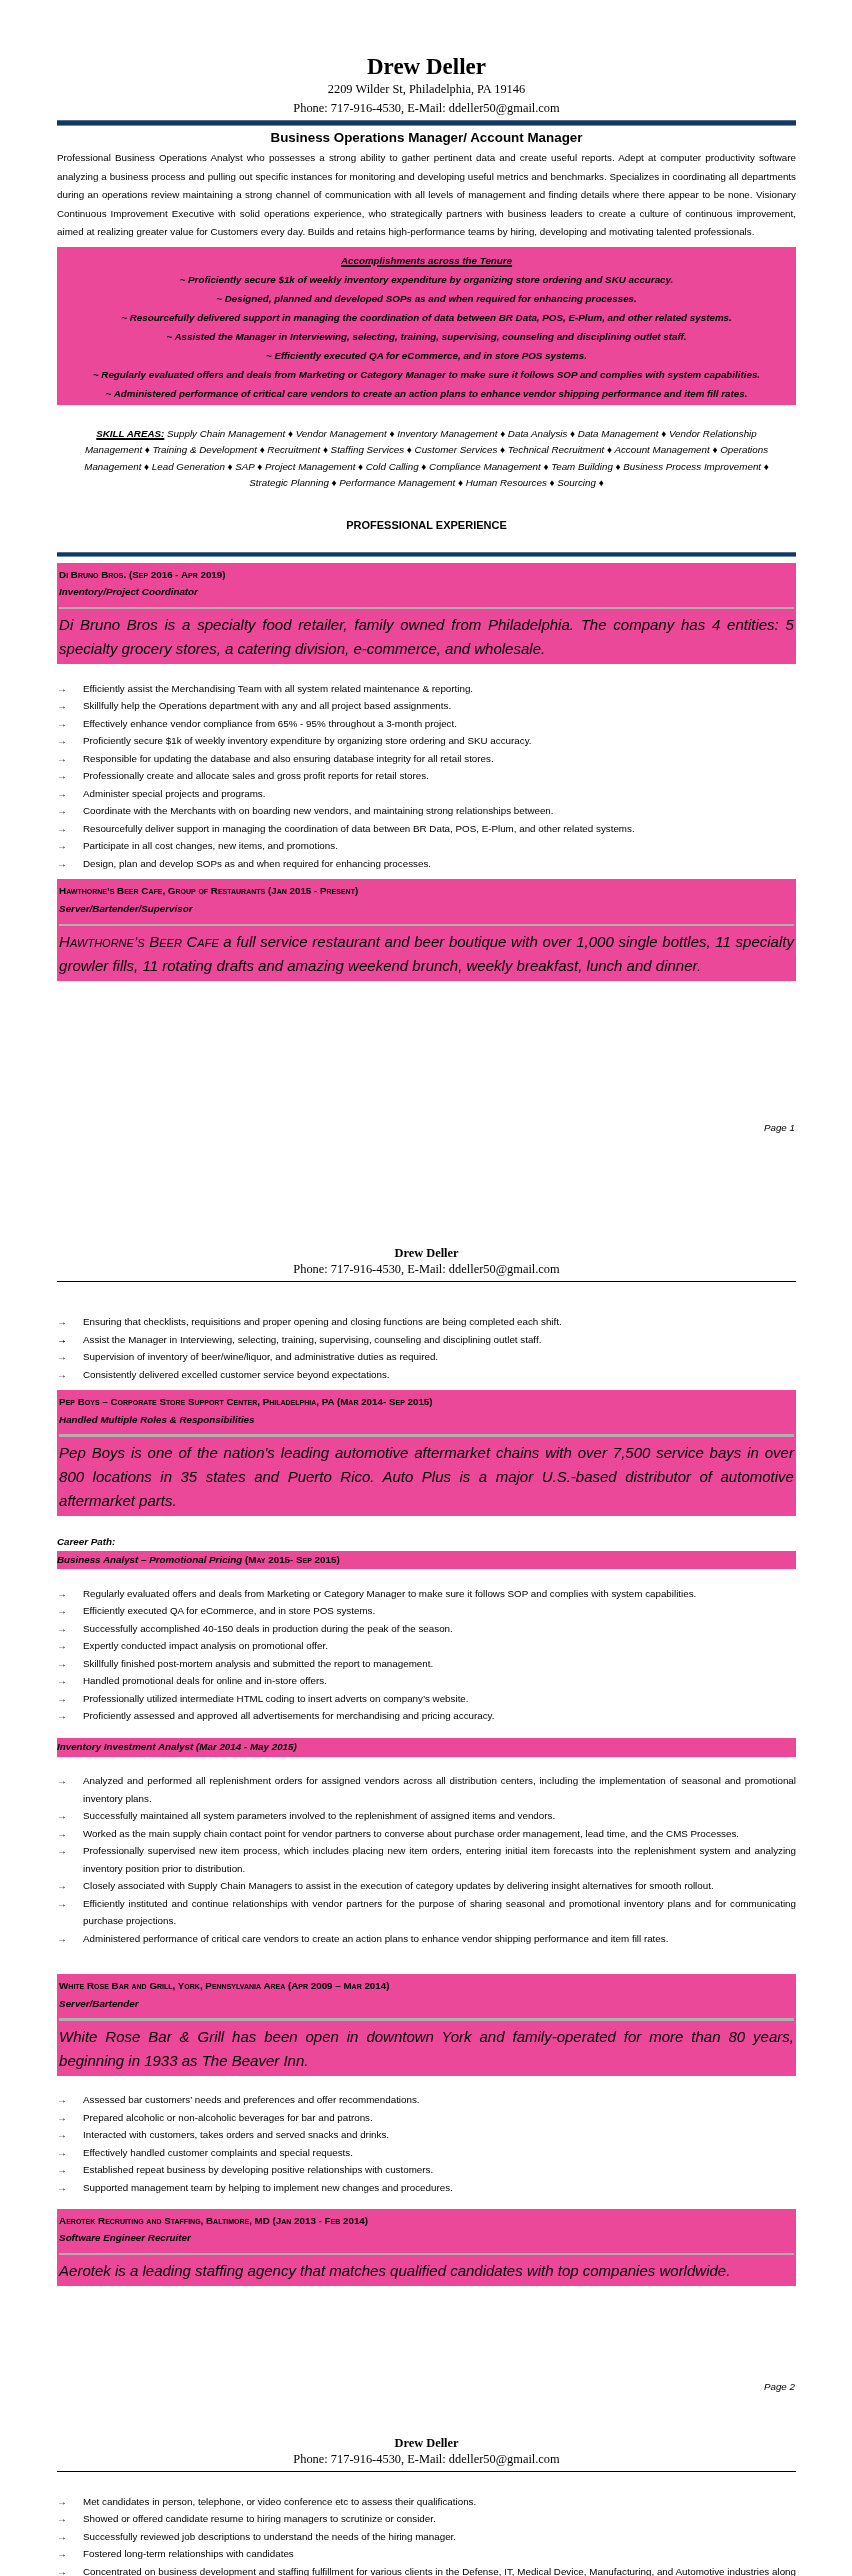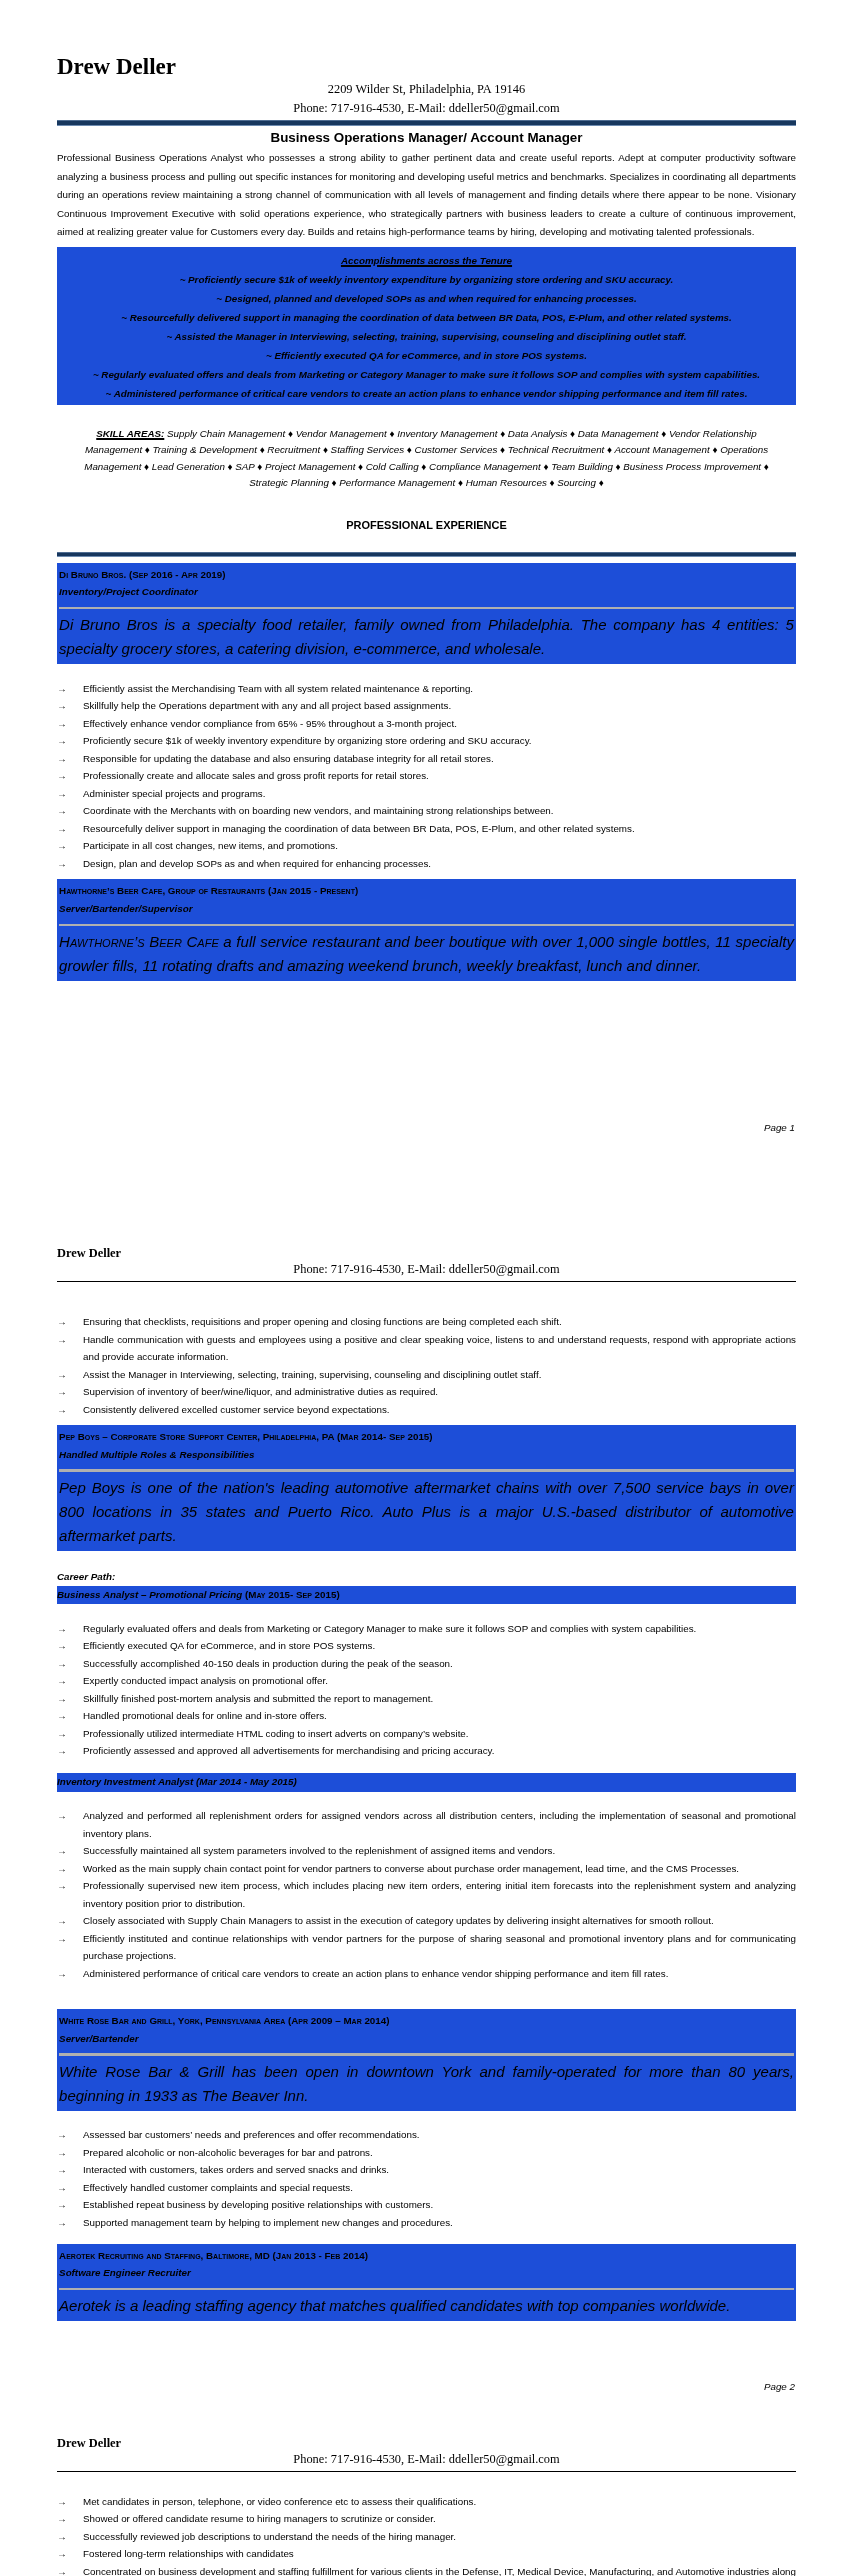--- a/index.html
+++ b/index.html
@@ -1,28 +1,28 @@
 <!DOCTYPE html>
 <html style="font-size:8.2px"><head>
 <meta charset="utf-8">
 <style>
   html, body { margin: 0; padding: 0; background: #ffffff; }
   body { width: 852px; font-family: "Liberation Sans", sans-serif; color: #000; }
   .page { position: relative; width: 852px; height: 1205px; box-sizing: border-box; padding: 0 57px; }
   .page + .page { }
   .content { width: 739px; }
-  .name { font-family: "Liberation Serif", serif; font-weight: bold; }
+  .name { font-family: "Liberation Serif", serif; font-weight: bold; text-align: center; }
   .name.big { font-size: 23px; padding-top: 54px; line-height: 26px; }
   .name.small { font-size: 12.4px; line-height: 14.4px; }
   .contact { font-family: "Liberation Serif", serif; font-weight: normal; text-align: center; font-size: 12.4px; line-height: 18.5px; }
   .rule-blue { height: 3.6px; background: #17375e; border-top: 0.5px solid #4f6d92; border-bottom: 0.5px solid #6d8bb0; margin: 3.1px 0 3.1px 0; }
   .rule-black { height: 1px; background: #000; margin: 2.1px 0 3.1px 0; }
   .headline { font-weight: bold; font-size: 13.4px; text-align: center; line-height: 18.5px; margin-top: 2.1px; }
   .summary { font-size: 9.8px; line-height: 18.5px; text-align: justify; margin: 2.1px 0 5.2px 0; }
-  .shade { background: #1d4ed8; }
+  .shade { background: #ec4899; }
   .accomp { padding: 4.1px 3.1px 2.1px 3.1px; text-align: center; font-style: italic; font-weight: bold; font-size: 9.8px; line-height: 19px; }
   .accomp .title { text-decoration: underline; text-decoration-thickness: 1.5px; }
   .skills { text-align: center; font-style: italic; font-size: 9.8px; line-height: 16.5px; margin-top: 20.6px; padding: 0 10.3px; }
   .skills .lbl { font-weight: bold; text-decoration: underline; text-decoration-thickness: 1.5px; }
   .sec-title { font-weight: bold; font-size: 11px; text-align: center; margin: 27px 0 20.6px 0; line-height: 12.4px; }
   .job { padding: 3.1px 2.1px 3.1px 2.1px; margin-top: 5.2px; }
   .job .co { font-weight: bold; font-size: 9.8px; font-variant: small-caps; line-height: 17.5px; }
   .job .role { font-weight: bold; font-style: italic; font-size: 9.8px; line-height: 18.5px; }
   .job .gray-rule { height: 2.1px; background: #b0b0b0; margin: 5.2px 0 4.1px 0; }
   .job .desc { font-style: italic; font-size: 15px; line-height: 24px; text-align: justify; }
@@ -95,21 +95,21 @@
 </div>
 
 <div class="page">
   <div class="content">
     <div class="name small" style="padding-top: 41px;">Drew Deller</div>
     <div class="contact">Phone: 717-916-4530, E-Mail: ddeller50@gmail.com</div>
     <div class="rule-black"></div>
 
     <ul class="bul" style="margin-top: 31px;">
         <li><span class="arr">→</span><span>Ensuring that checklists, requisitions and proper opening and closing functions are being completed each shift.</span></li>
-        <li><span class="arr">→</span><span>Handle communication with guests and employees using a positive and clear speaking voice, listens to and understand requests, respond with appropriate actions and provide accurate information.</span></li>
+        <li><span class="arr">→</span></li>
         <li><span class="arr">→</span><span>Assist the Manager in Interviewing, selecting, training, supervising, counseling and disciplining outlet staff.</span></li>
         <li><span class="arr">→</span><span>Supervision of inventory of beer/wine/liquor, and administrative duties as required.</span></li>
         <li><span class="arr">→</span><span>Consistently delivered excelled customer service beyond expectations.</span></li>
       </ul>
 
     <div class="shade job">
       <div class="co">Pep Boys – Corporate Store Support Center, Philadelphia, PA (Mar 2014- Sep 2015)</div>
       <div class="role">Handled Multiple Roles &amp; Responsibilities</div>
       <div class="gray-rule"></div>
       <div class="desc">Pep Boys is one of the nation's leading automotive aftermarket chains with over 7,500 service bays in over 800 locations in 35 states and Puerto Rico. Auto Plus is a major U.S.-based distributor of automotive aftermarket parts.</div>

